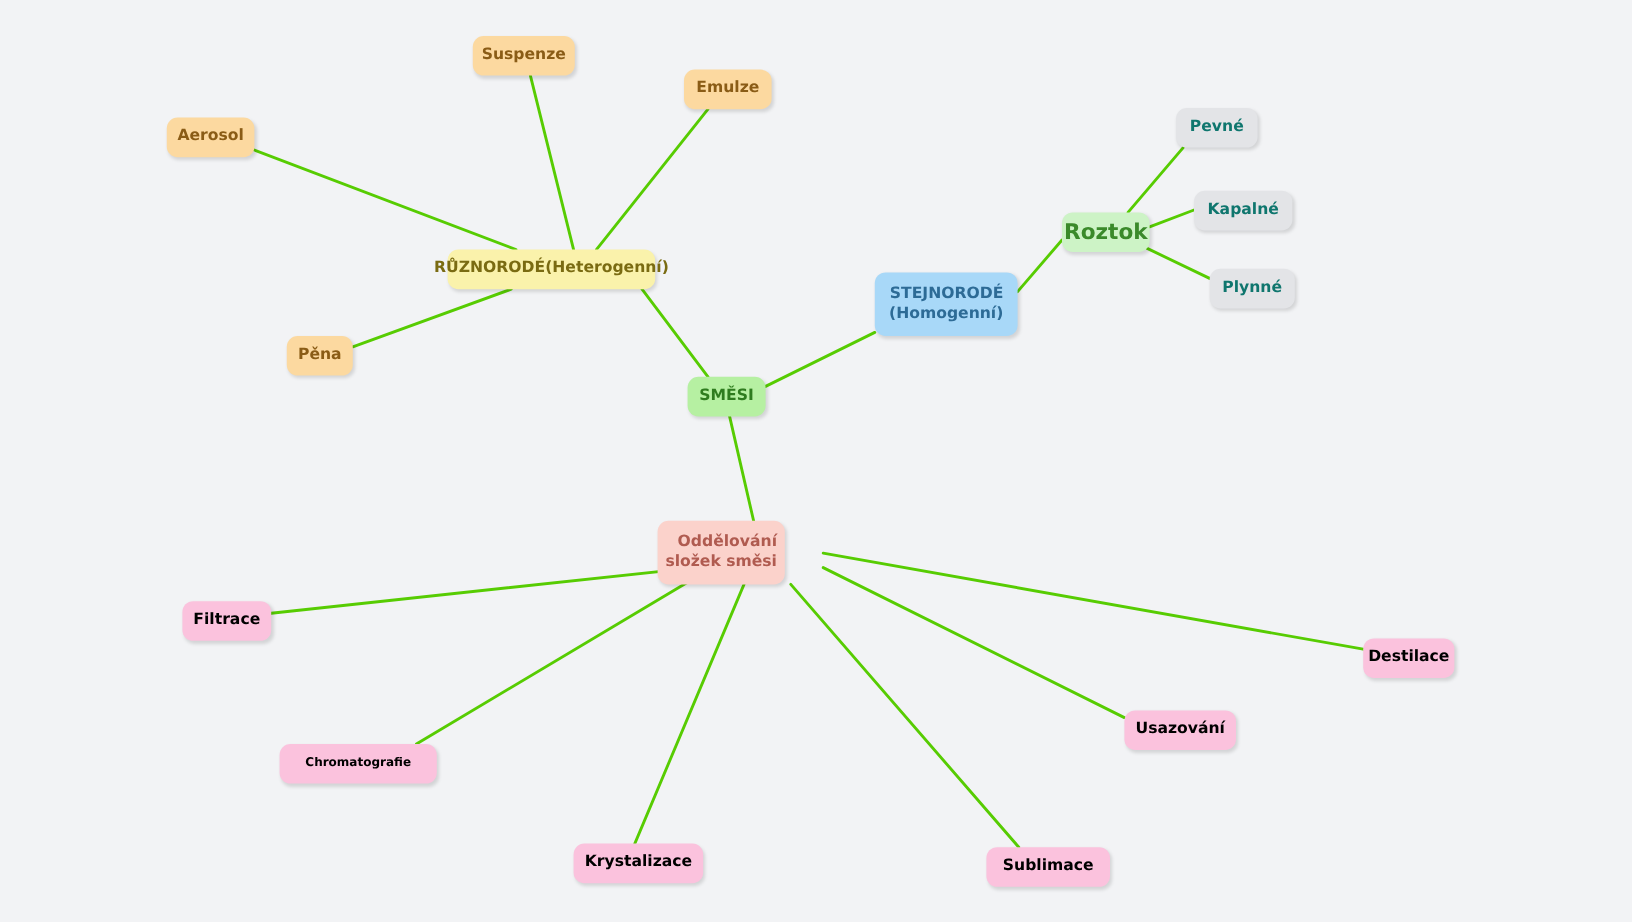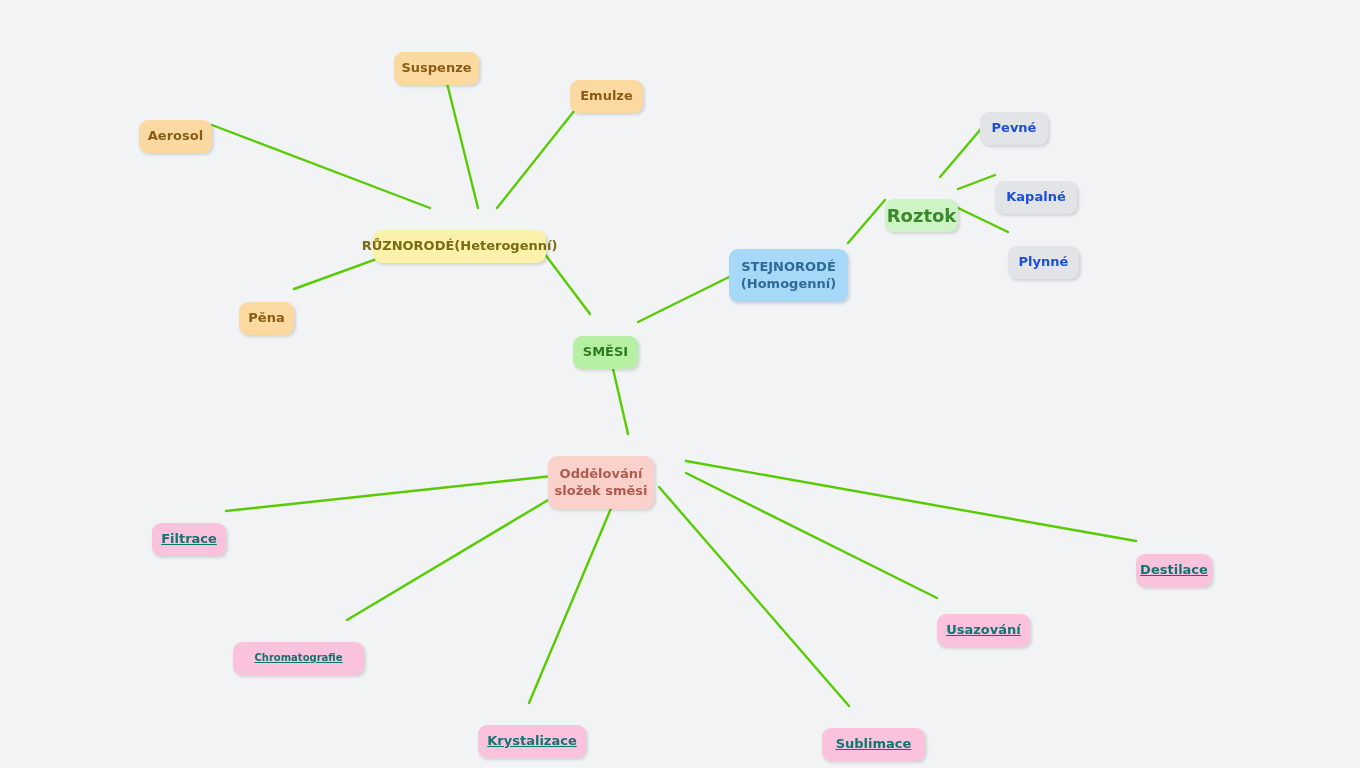--- a/index.html
+++ b/index.html
@@ -26,41 +26,40 @@
     width: 1360px;
     height: 768px;
     pointer-events: none;
   }
   .node {
     position: absolute;
     box-sizing: border-box;
     display: flex;
     align-items: center;
     justify-content: center;
-    text-align: center;
+    text-align: right;
     border-radius: 9px;
     font-weight: bold;
     line-height: 1.28;
     white-space: pre-line;
     box-shadow: 1.5px 2px 3px rgba(0,0,0,0.13);
     cursor: pointer;
     user-select: none;
-    margin-top: 22px;
   }
   .node-label { display: block; }
 
   
   .c-root   { background: #b6f0a2; color: #2f7c1f; }
   .c-yellow { background: #faf2ab; color: #7a6b12; }
   .c-orange { background: #fcd9a0; color: #8a5c16; }
   .c-blue   { background: #a8d8f8; color: #2d6b96; }
   .c-green2 { background: #cdf3c6; color: #3a8a2a; }
-  .c-gray   { background: #e3e4e7; color: #1d4ed8; }
+  .c-gray   { background: #e3e4e7; color: #0f766e; }
   .c-salmon { background: #fbd2cb; color: #b05b50; }
-  .c-pink   { background: #fbc2dd; color: #0f766e; text-decoration: underline; }
+  .c-pink   { background: #fbc2dd; color: #000000; }
 </style>
 </head>
 <body>
 
 <div id="canvas">
   <svg id="edges" viewBox="0 0 1360 768" preserveAspectRatio="none">
       <line x1="590" y1="314" x2="535" y2="241" stroke="#57cc02" stroke-width="2.4" stroke-linecap="round"></line>
       <line x1="638" y1="322" x2="729" y2="277" stroke="#57cc02" stroke-width="2.4" stroke-linecap="round"></line>
       <line x1="608" y1="347" x2="628" y2="434" stroke="#57cc02" stroke-width="2.4" stroke-linecap="round"></line>
       <line x1="478" y1="208" x2="442" y2="63" stroke="#57cc02" stroke-width="2.4" stroke-linecap="round"></line>

